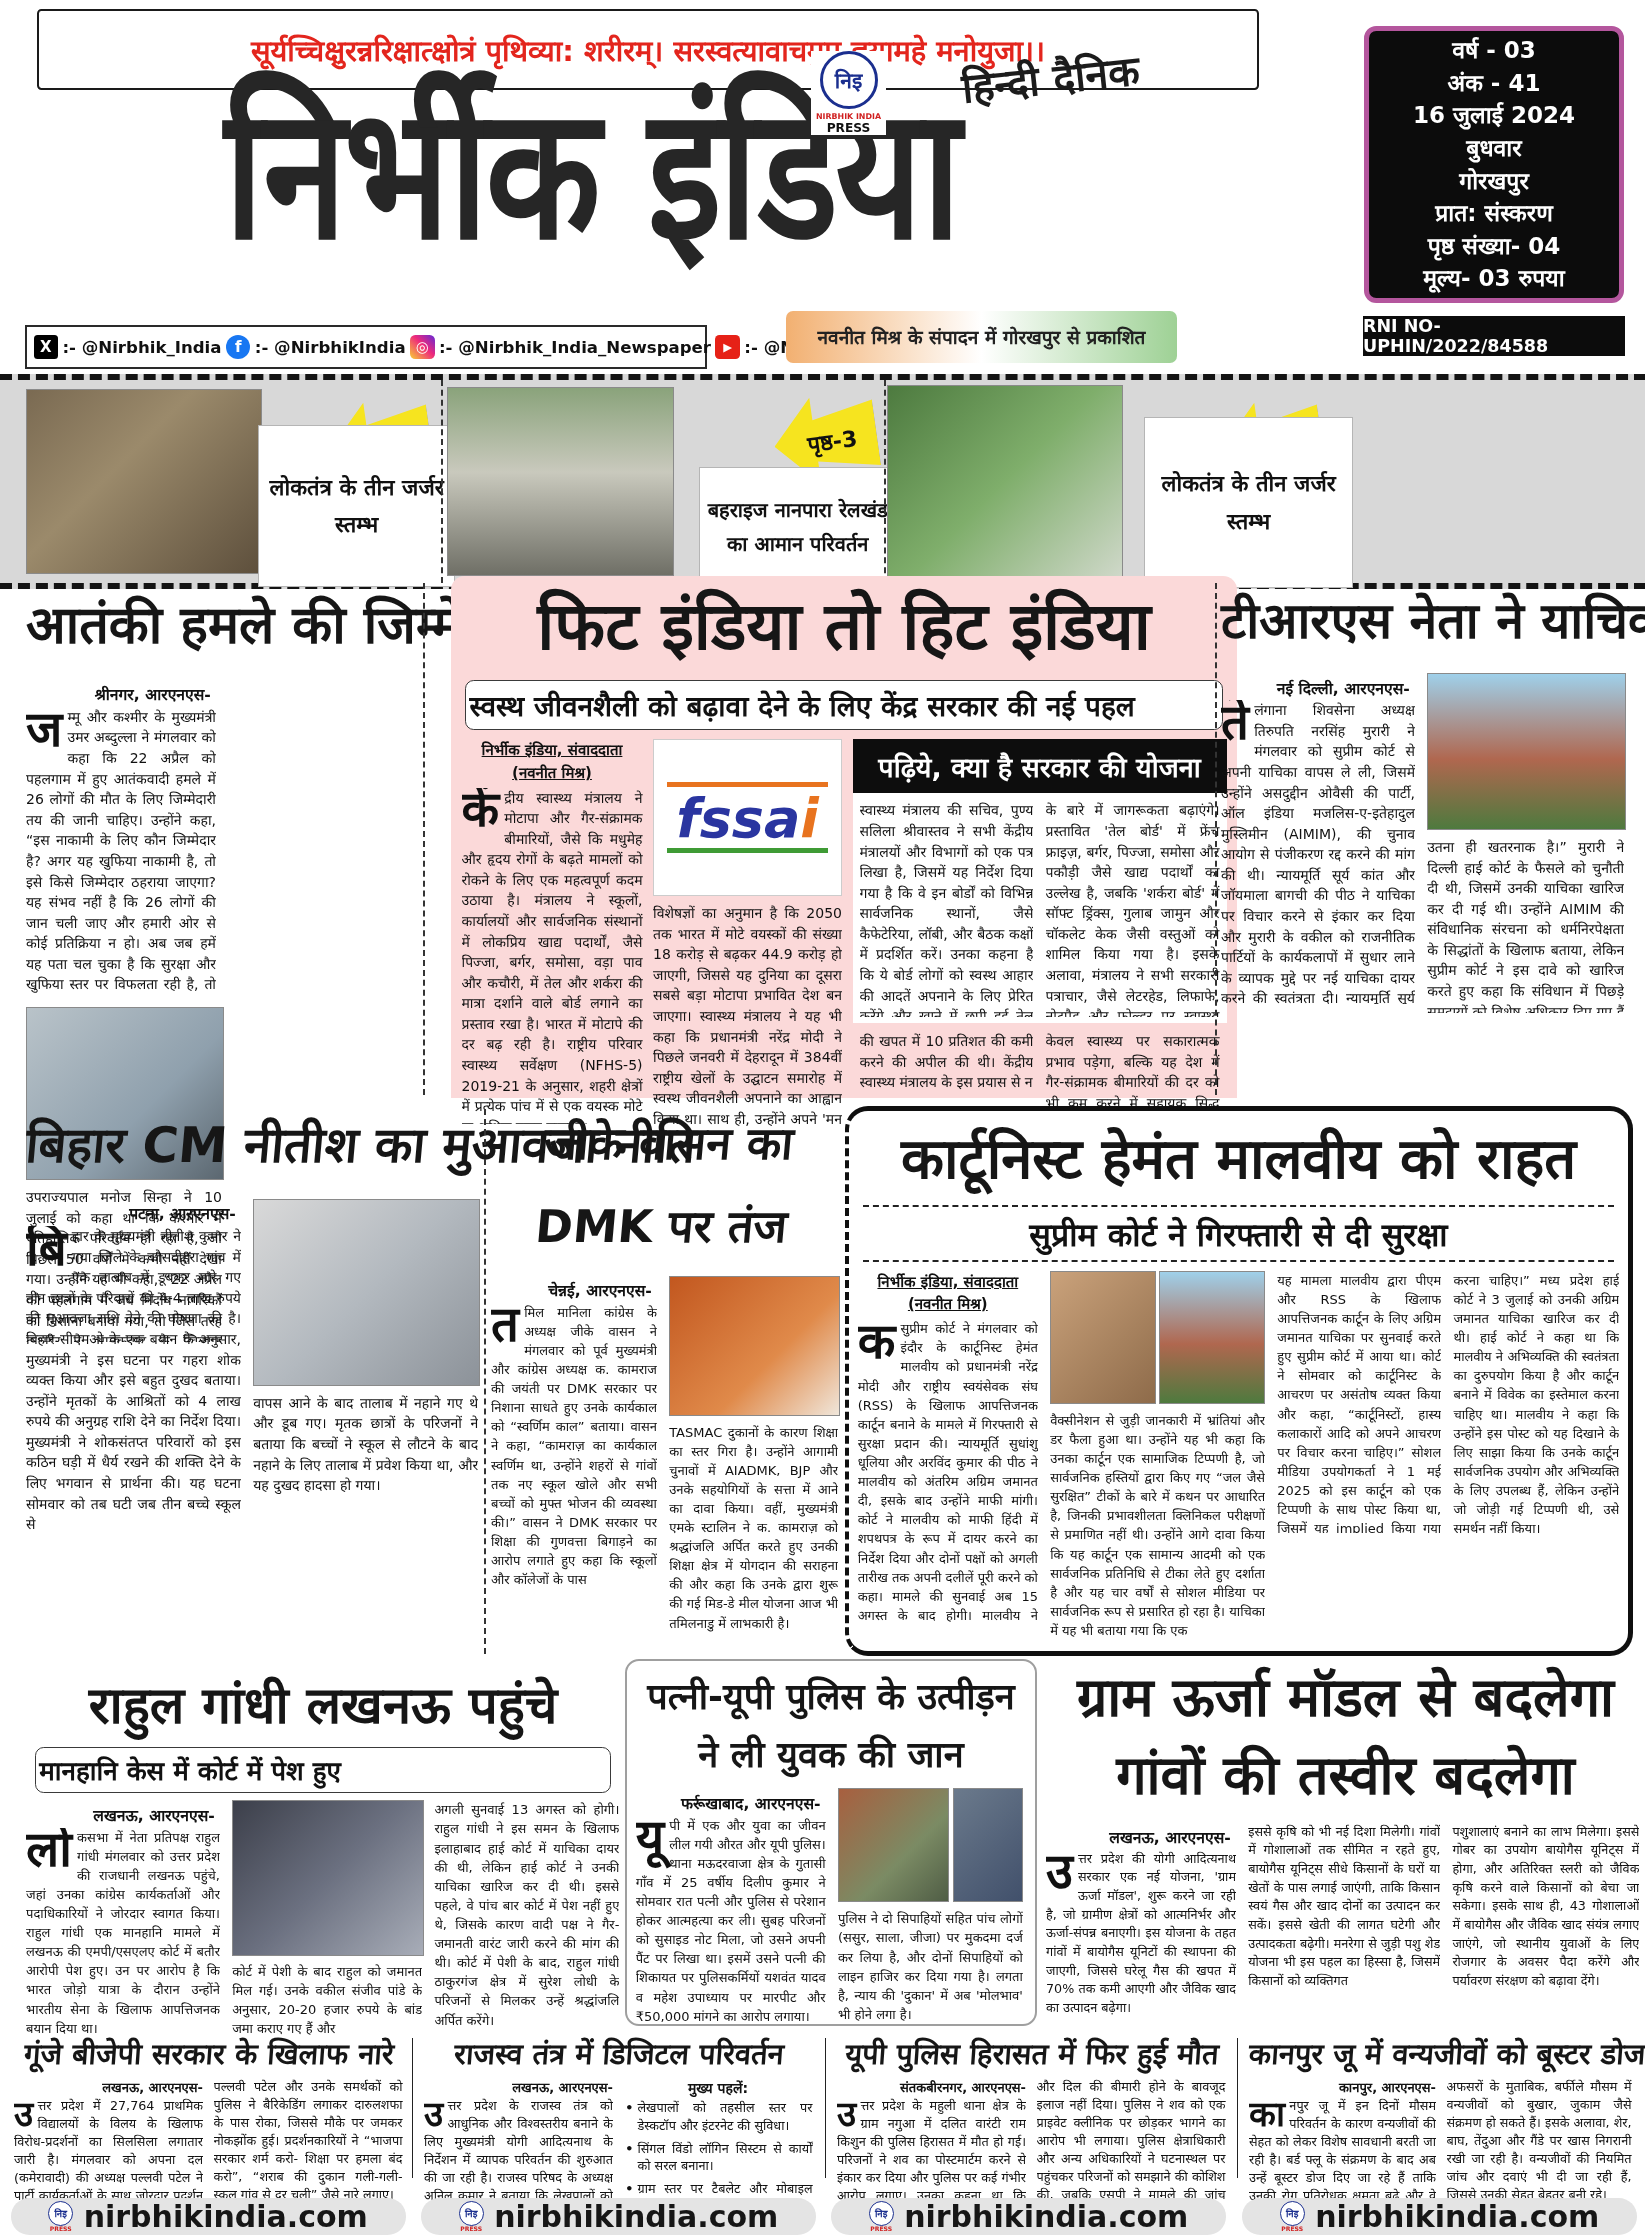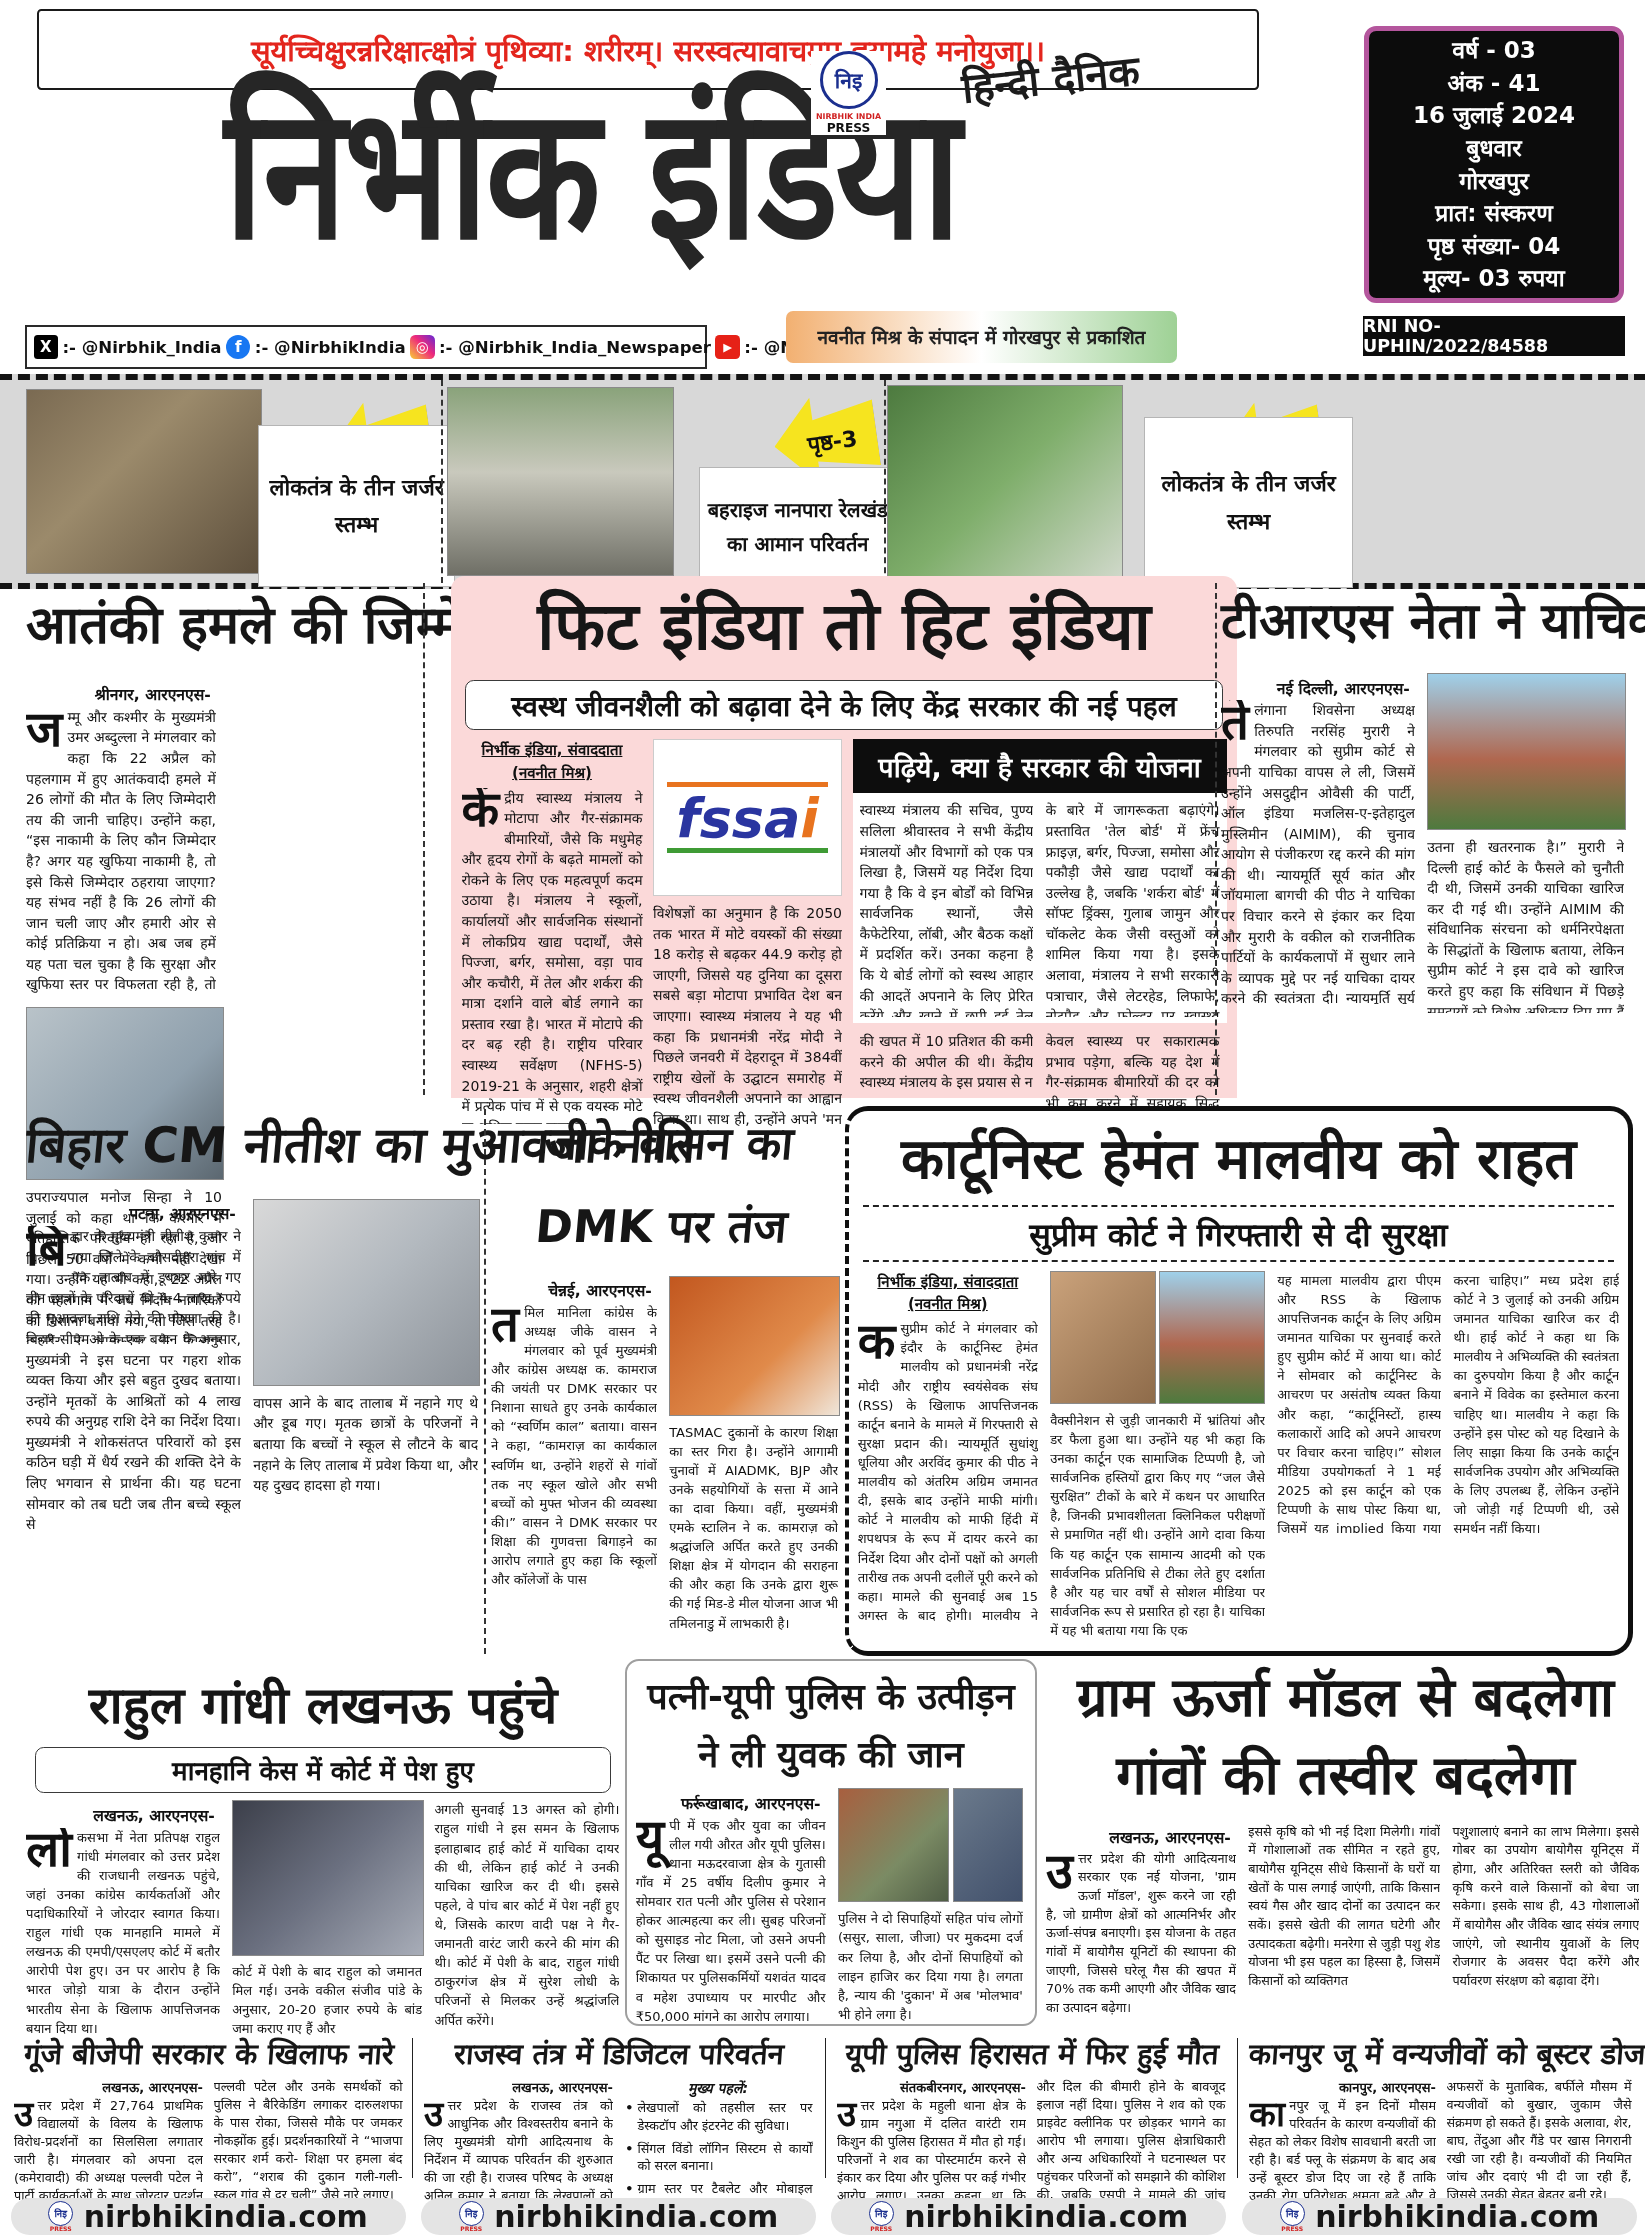--- a/index.html
+++ b/index.html
@@ -34,21 +34,21 @@
   .page-arrow .arrow-label{position:absolute;left:33px;top:30px;font-size:22px;font-weight:bold;color:#111;}
   .vdash{position:absolute;border-left:2.6px dashed #333;}
   
   .hl{font-weight:bold;color:#161616;}
   .dateline{font-size:15.7px;font-weight:bold;text-align:right;margin:3.5px 5.2px 1.7px 0;}
   .byline{font-size:15px;font-weight:bold;text-decoration:underline;text-align:center;line-height:1.5;}
   .body-txt{font-size:14px;line-height:1.47;text-align:justify;overflow:hidden;}
   .body-sm{font-size:12.7px;line-height:1.42;text-align:justify;overflow:hidden;}
   .dropcap{float:left;font-size:49px;line-height:42px;font-weight:bold;padding:1.7px 5.2px 0 0;}
   .cols{display:flex;gap:12.2px;}
-  .subhead-box{background:#fff;border:1.7px solid #3a3a3a;border-radius:8.7px;text-align:center;font-weight:bold;}
+  .subhead-box{background:#fff;border:1.7px solid #3a3a3a;border-radius:8.7px;font-weight:bold;}
   .black-bar{background:#0d0d0d;color:#fff;font-weight:bold;text-align:center;}
   
   .art-terror{left:26px;top:580px;width:397px;height:519px;}
   .art-terror .hl{font-size:52px;line-height:1.75;white-space:nowrap;}
   .photo-omar{background:linear-gradient(135deg,#b9c3c9,#8fa0ad 60%,#5b6770);}
   .art-fit{left:451px;top:576px;width:786px;height:522px;background:#fbd9d9;border-radius:14px 14px 0 0;}
   .art-fit .hl{font-size:66px;text-align:center;line-height:1.55;}
   .fit-subhead{margin:1.7px 14px 8.7px;font-size:28px;padding:5.2px 3.5px;}
   .fit-cols{padding:0 10.5px;display:flex;gap:10.5px;}
   .fssai-box{background:#fff;border:0.9px solid #ccc;height:155px;display:flex;flex-direction:column;align-items:center;justify-content:center;margin-bottom:7px;}
@@ -84,21 +84,21 @@
   .photo-dilip{background:linear-gradient(135deg,#6b7a8c,#41506b);}
   .art-gram{left:1046px;top:1659px;width:599px;height:367px;}
   .art-gram .hl{font-size:54px;text-align:center;line-height:1.45;white-space:nowrap;}
   
   .strip2{left:0;top:2033px;width:1646px;height:162px;}
   .strip-art{position:absolute;top:0;height:162px;}
   .strip-art .hl{font-size:29px;text-align:center;line-height:1.5;transform:skewX(-4deg);white-space:nowrap;}
   .strip-cols{display:flex;gap:10.5px;margin-top:1.7px;}
   .strip-dateline{font-size:13px;font-weight:bold;text-align:right;margin-bottom:0.9px;}
   .dropcap-sm{float:left;font-size:35px;line-height:31px;font-weight:bold;padding:1.7px 4.4px 0 0;}
-  .bullets-title{font-size:14px;font-weight:bold;text-align:center;margin-bottom:1.7px;font-style:italic;}
+  .bullets-title{font-size:14px;font-weight:bold;text-align:center;margin-bottom:1.7px;}
   .bullet-item{position:relative;padding-left:14px;font-size:12.7px;line-height:1.4;text-align:justify;margin-bottom:5.2px;}
   .bullet-item::before{content:"•";position:absolute;left:1.7px;top:0;font-weight:bold;}
   .sdiv{position:absolute;border-left:1.7px solid #222;}
   
   .fbar{position:absolute;top:2198px;height:37px;width:395px;background:#e4e4e4;border-radius:18.3px;display:flex;align-items:center;justify-content:center;gap:10.5px;}
   .furl{font-size:30px;font-weight:bold;color:#161616;}
   .flogo{display:flex;flex-direction:column;align-items:center;line-height:1;}
   .flogo-circle{width:23px;height:23px;border:1.7px solid #1b2f8f;border-radius:50%;display:flex;align-items:center;justify-content:center;font-size:9.6px;font-weight:bold;color:#1b2f8f;background:#fff;}
   .flogo-press{font-size:6.1px;font-weight:bold;color:#d01f1f;}
 </style>

